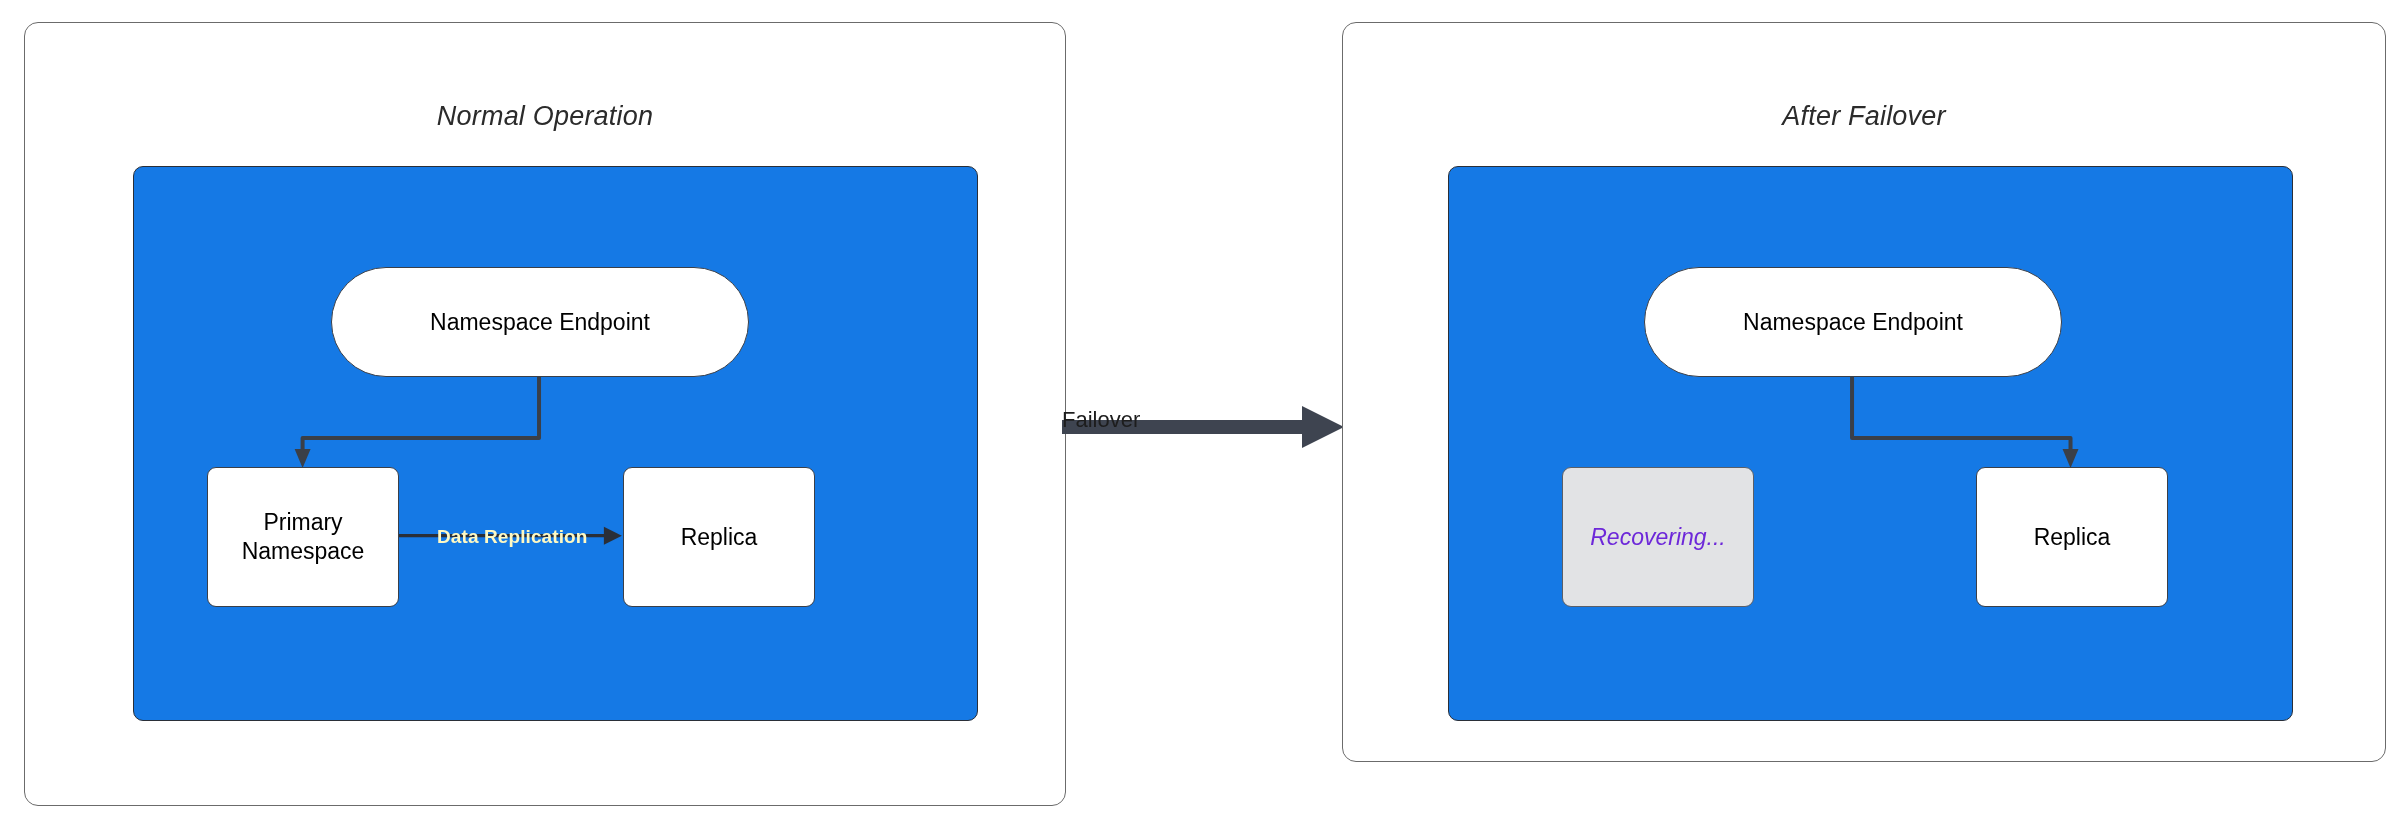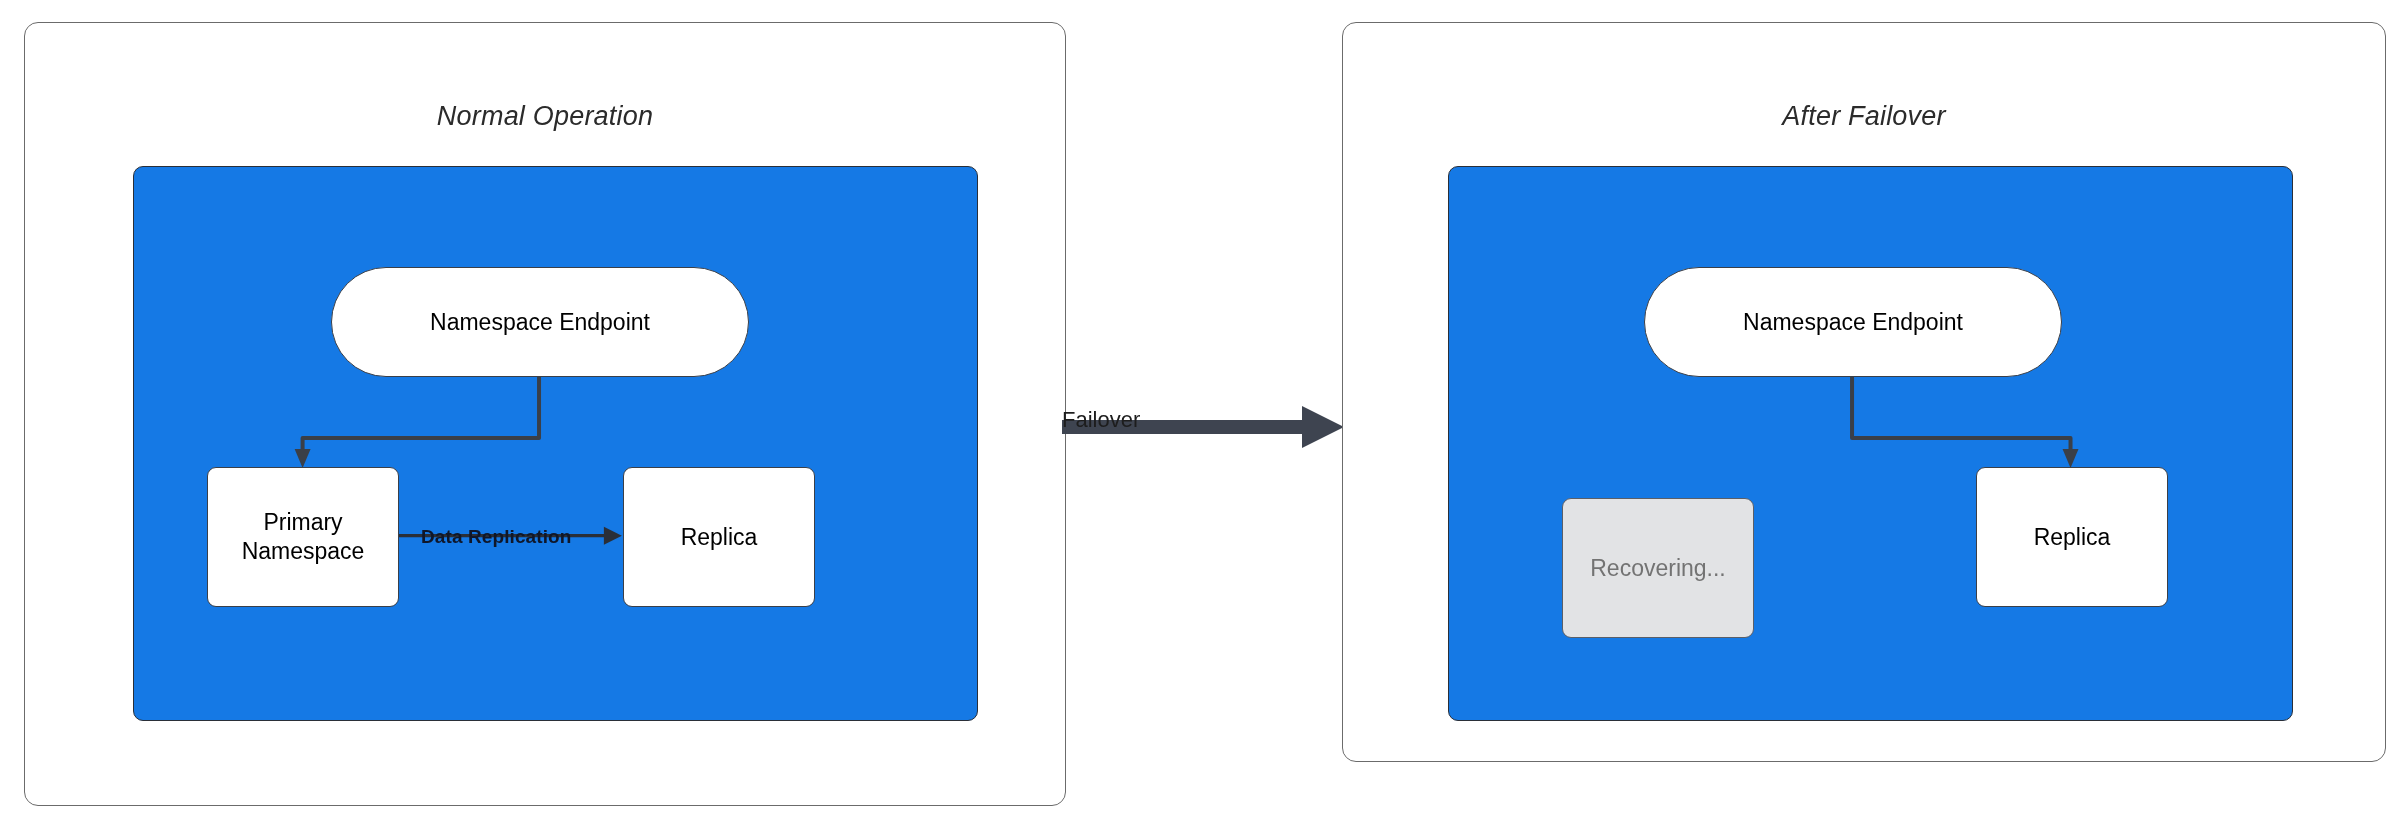--- a/index.html
+++ b/index.html
@@ -73,22 +73,22 @@
   }
   .node.pill {
     border-radius: 56px;
   }
   .node.box {
     border-radius: 9px;
   }
   .node.recovering {
     background: #e2e3e5;
     border-color: #5a5f68;
-    color: #737373;
-    margin-top: 31px;
+    color: #6d28d9;
+    font-style: italic;
   }
 
   
   #ep-left      { left: 197px; top: 100px;  width: 418px; height: 110px; }
   #primary-left { left:  73px; top: 300px;  width: 192px; height: 140px; }
   #replica-left { left: 489px; top: 300px;  width: 192px; height: 140px; }
 
   
   #ep-right         { left: 195px; top: 100px; width: 418px; height: 110px; }
   #recovering-right { left: 113px; top: 300px; width: 192px; height: 140px; }
@@ -116,23 +116,24 @@
     stroke-width: 3.4;
   }
   .arrow-fill { fill: #3a3f48; }
   .arrow-fill-dark { fill: #2a2f38; }
 
   
   .edge-label {
     position: absolute;
     font-size: 19px;
     font-weight: bold;
-    color: #0f172a;
+    color: #fef9c3;
     white-space: nowrap;
     letter-spacing: 0.1px;
+    margin-left: 16px;
   }
   #data-replication-label { left: 287px; top: 359px; }
 
   
   #failover-connector {
     position: absolute;
     left: 1062px;
     top: 380px;
     width: 282px;
     height: 120px;

